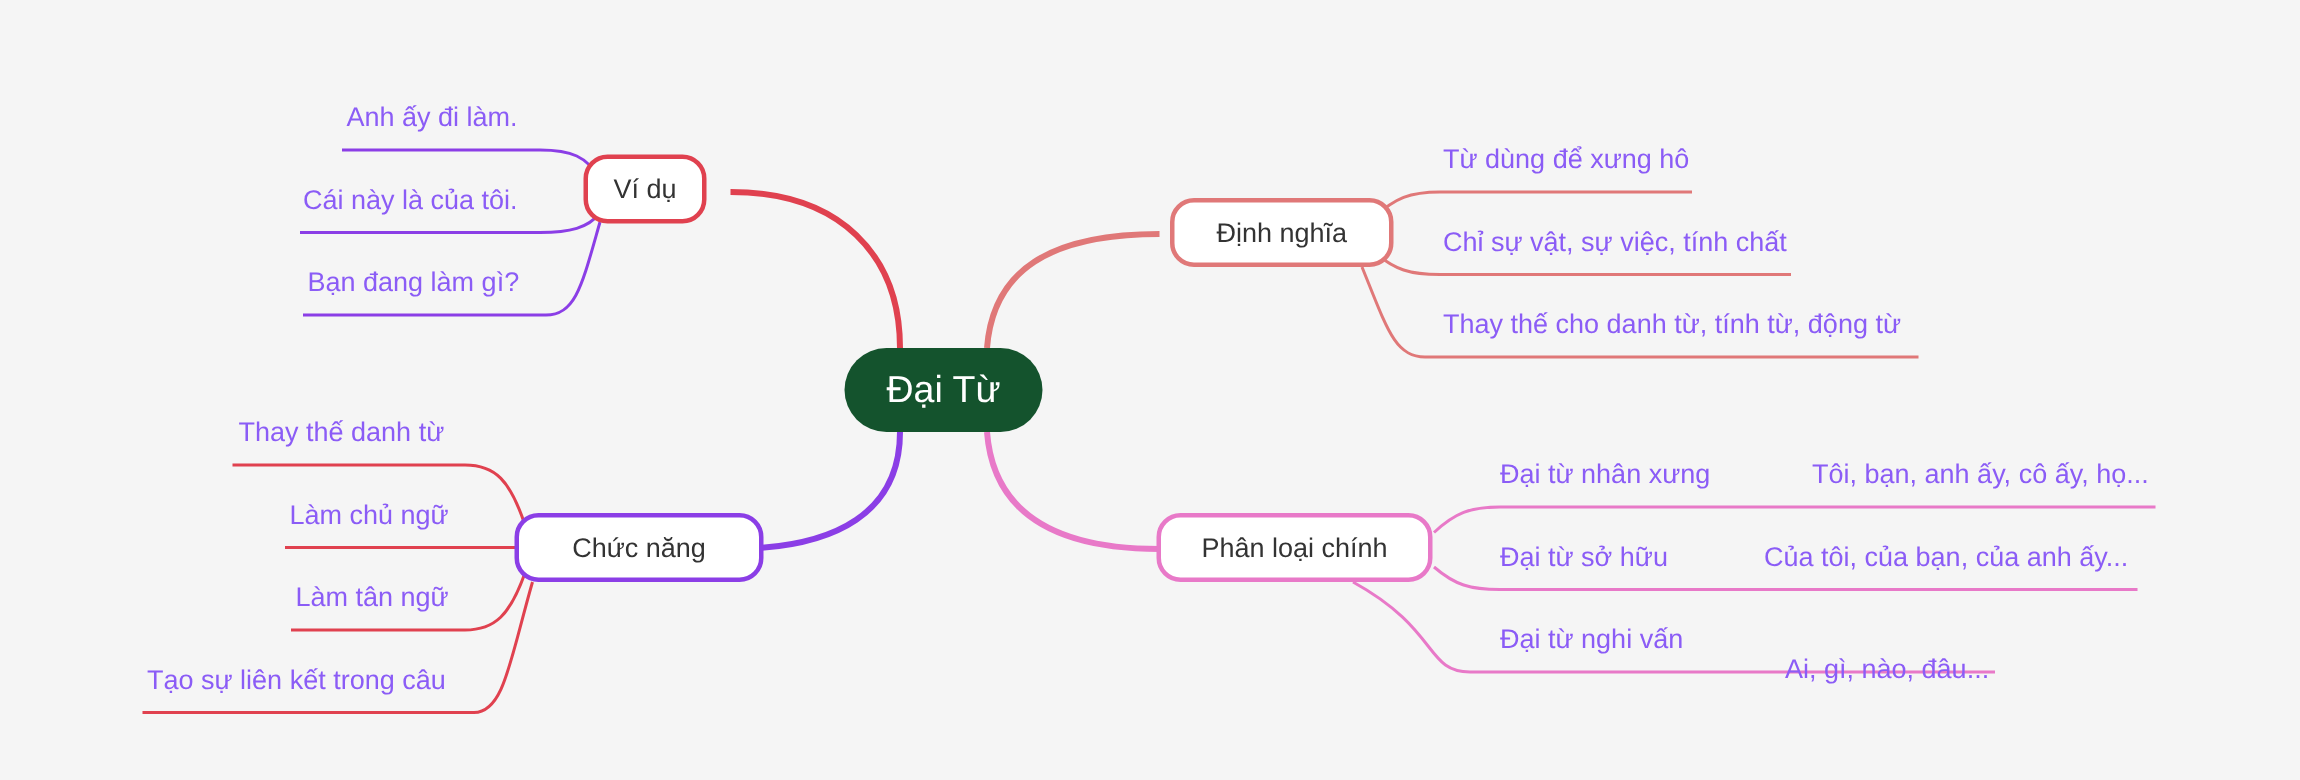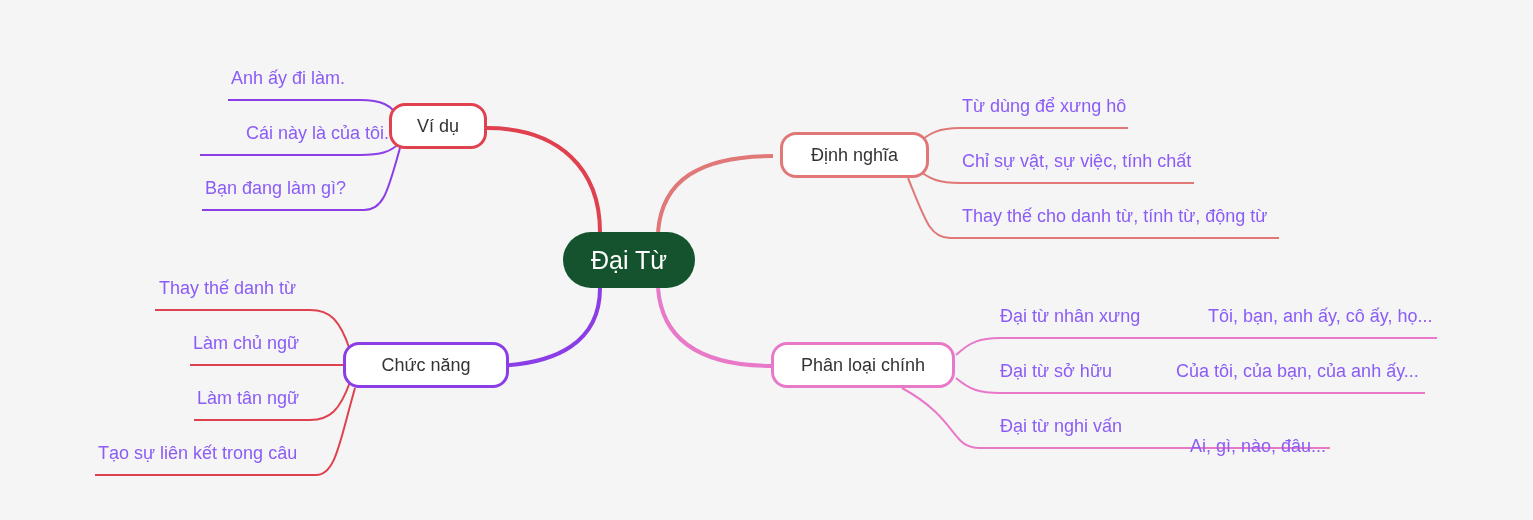--- a/index.html
+++ b/index.html
@@ -51,25 +51,25 @@
 
   <path d="M956,355 C970,342 980,338 1000,338 L1437,338" stroke="#e879c8" stroke-width="2" fill="none"></path>
   <path d="M956,378 C970,390 980,393 1000,393 L1425,393" stroke="#e879c8" stroke-width="2" fill="none"></path>
   <path d="M902,388 C960,420 950,448 980,448 L1330,448" stroke="#e879c8" stroke-width="2" fill="none"></path>
 </svg>
 
 <div class="root">
   <span>Đại Từ</span>
 </div>
 
-<div class="branch" style="left:389px;top:103px;width:98px;border-color:#e0414f;">
+<div class="branch" style="left:389px;top:103px;width:82px;border-color:#e0414f;">
   <span>Ví dụ</span>
 </div>
 <div class="leaf" style="left:231px;top:68px;"><span>Anh ấy đi làm.</span></div>
-<div class="leaf" style="left:202px;top:123px;margin-left:44px;"><span>Cái này là của tôi.</span></div>
+<div class="leaf" style="left:202px;top:123px;"><span>Cái này là của tôi.</span></div>
 <div class="leaf" style="left:205px;top:178px;"><span>Bạn đang làm gì?</span></div>
 
 <div class="branch" style="left:343px;top:342px;width:166px;border-color:#8b3ee6;">
   <span>Chức năng</span>
 </div>
 <div class="leaf" style="left:159px;top:278px;"><span>Thay thế danh từ</span></div>
 <div class="leaf" style="left:193px;top:333px;"><span>Làm chủ ngữ</span></div>
 <div class="leaf" style="left:197px;top:388px;"><span>Làm tân ngữ</span></div>
 <div class="leaf" style="left:98px;top:443px;"><span>Tạo sự liên kết trong câu</span></div>
 

